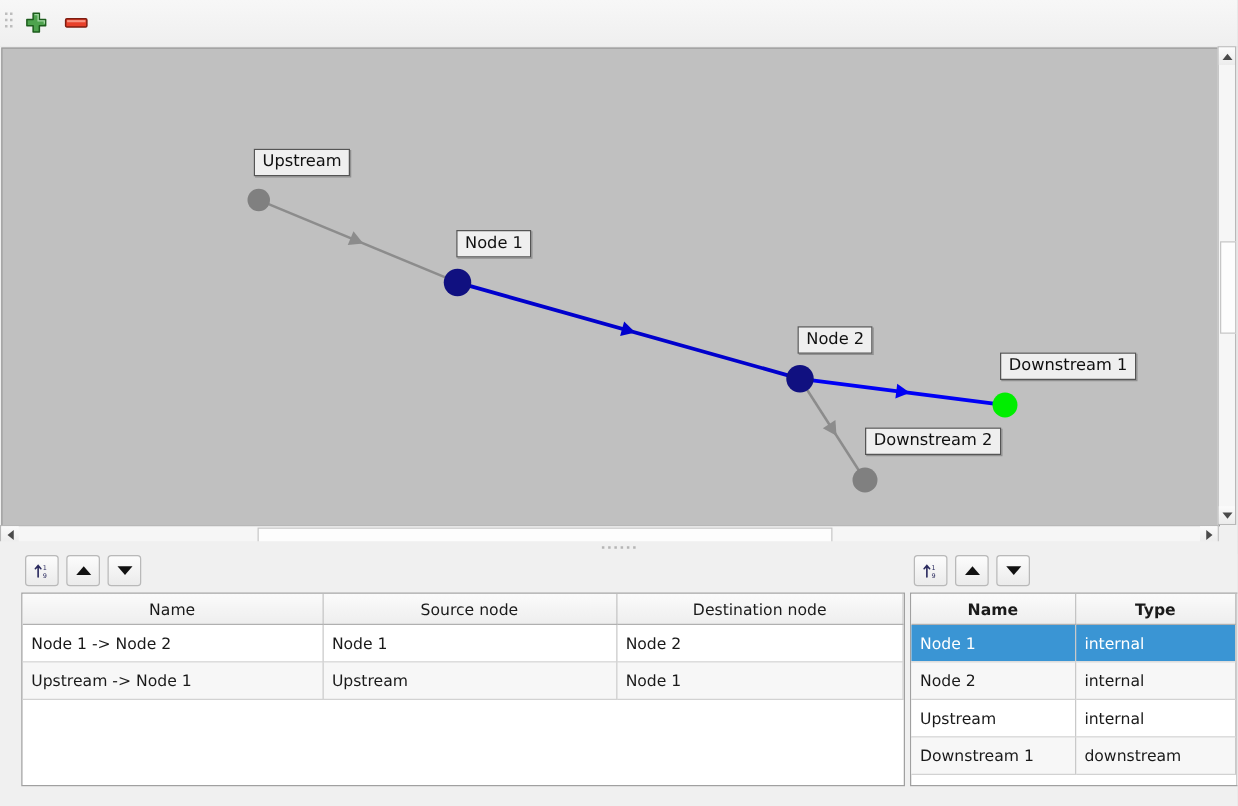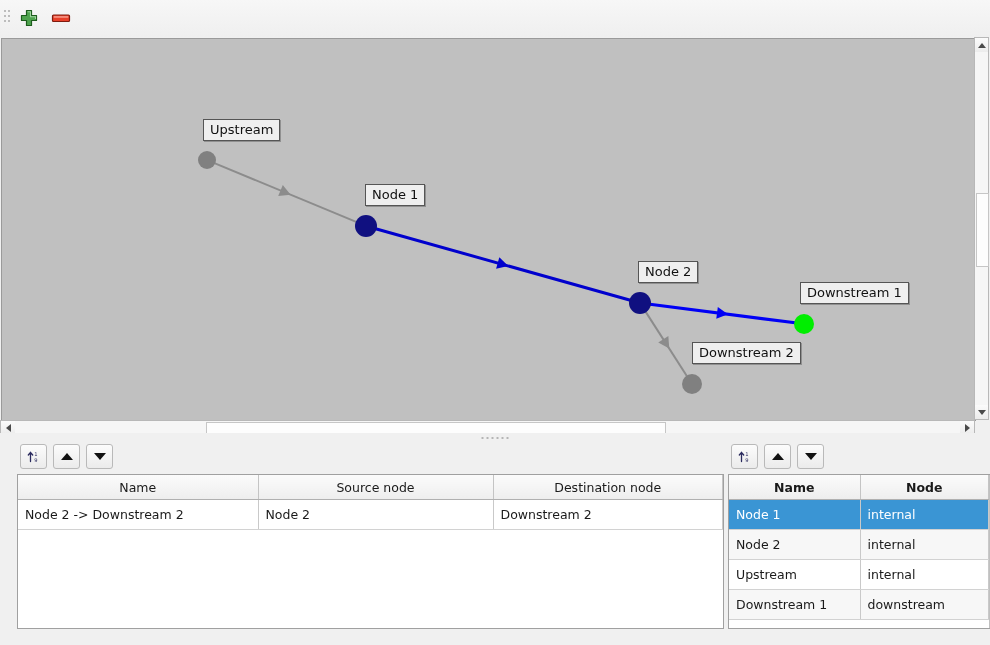--- a/index.html
+++ b/index.html
@@ -293,23 +293,28 @@
             </colgroup>
           <thead>
               <tr>
                 <th>Name</th>
                 <th>Source node</th>
                 <th>Destination node</th>
               </tr>
             </thead>
           <tbody>
               <tr>
-                <td>Node 2 -&gt; Downstream 2</td>
+                <td>Node 1 -&gt; Node 2</td>
+                <td>Node 1</td>
                 <td>Node 2</td>
-                <td>Downstream 2</td>
+              </tr>
+              <tr>
+                <td>Upstream -&gt; Node 1</td>
+                <td>Upstream</td>
+                <td>Node 1</td>
               </tr>
             </tbody>
         </table>
       </div>
     </div>
 
     <div class="panel" id="panel-right">
       <div class="mini-toolbar">
         <button class="mini-btn">
           <svg width="15" height="15" viewBox="0 0 15 15">
@@ -332,21 +337,21 @@
 
       <div class="table-wrap" id="table-wrap-right">
         <table class="grid" id="table-right" style="width:260px;">
           <colgroup>
               <col style="width:131px">
               <col>
             </colgroup>
           <thead>
               <tr>
                 <th>Name</th>
-                <th>Node</th>
+                <th>Type</th>
               </tr>
             </thead>
           <tbody>
               <tr class="selected">
                 <td>Node 1</td>
                 <td>internal</td>
               </tr>
               <tr>
                 <td>Node 2</td>
                 <td>internal</td>

